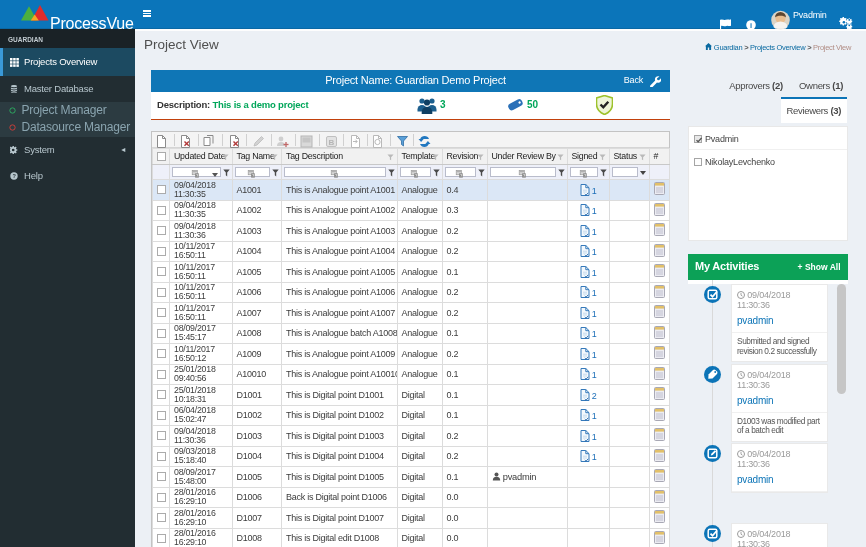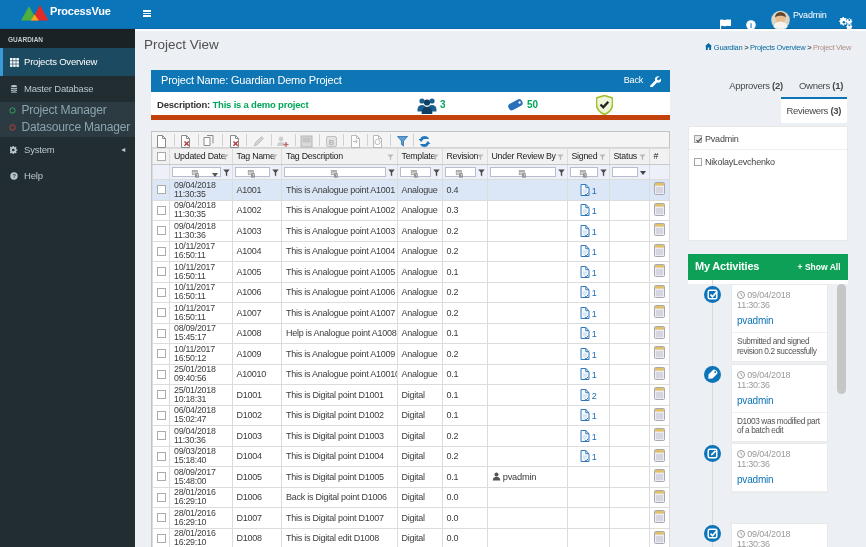--- a/index.html
+++ b/index.html
@@ -2,21 +2,21 @@
 <html><head>
 <meta charset="utf-8">
 <style>
 * { margin:0; padding:0; box-sizing:border-box; }
 html,body { width:866px; height:547px; overflow:hidden; font-family:"Liberation Sans", sans-serif; background:#ecf0f5; }
 .abs { position:absolute; }
 
 
 #topnav { position:absolute; left:0; top:0; width:866px; height:28.5px; background:#0b75ba; border-bottom:0.5px solid #0a68a5; }
 #whitestrip { position:absolute; left:135px; top:29px; width:731px; height:1.8px; background:#fdfdfd; }
-#logotext { position:absolute; left:50px; top:5px; color:#fff; font-size:11px; font-weight:bold; letter-spacing:-0.2px; }
+#logotext { position:absolute; left:50px; top:15px; color:#fff; font-size:16px; font-weight:normal; letter-spacing:-0.2px; }
 #hamb { position:absolute; left:142.5px; top:10.2px; width:8.8px; }
 #hamb div { height:1.5px; background:#fff; margin-bottom:1.05px; }
 .navright { position:absolute; top:0; height:30px; color:#fff; }
 
 
 #sidebar { position:absolute; left:0; top:29px; width:135px; height:518px; background:#222d32; }
 #sbheader { height:19px; background:#1a2226; color:#c3ccd1; font-size:6.5px; font-weight:bold; padding:7px 0 0 8px; letter-spacing:0px; }
 .sbitem { position:relative; height:26px; line-height:26px; color:#b8c7ce; font-size:9.5px; letter-spacing:-0.2px; padding-left:24px; }
 .sbitem .ic { position:absolute; left:10px; top:9px; width:8px; height:8px; }
 .sbitem.active { height:27.5px; line-height:27.5px; background:#1c4a61; color:#fff; border-left:3px solid #3a99d8; padding-left:21px; }
@@ -26,25 +26,25 @@
 .sbsub .sbitem .ic { top:5px; left:8.5px; width:7px; height:7px;}
 .chev { position:absolute; right:10px; top:0; font-size:8px; color:#b8c7ce;}
 
 
 #h1 { position:absolute; left:144px; top:37px; font-size:13.5px; color:#4f4f4f; font-weight:normal; }
 #crumbs { position:absolute; right:15px; top:42.5px; font-size:7.5px; letter-spacing:-0.3px; color:#0a6aa1; }
 #crumbs .cur { color:#b18d85; }
 #crumbs .sep { color:#555; font-weight:bold; }
 
 
-#pcard { position:absolute; left:151px; top:70px; width:519px; }
+#pcard { position:absolute; left:151px; top:70px; width:519px;text-align:center; }
 #pchead { height:21.5px; background:#0f76b6; color:#fff; font-size:11px; letter-spacing:-0.2px; line-height:21.5px; padding-left:10px; position:relative;}
 #pcback { position:absolute; right:27px; top:0; font-size:9px; }
 #pcwrench { position:absolute; right:9px; top:5px; }
-#pcbody { height:28px; background:#fff; position:relative; border-bottom:5px solid #c2410c;}
+#pcbody { height:28px; background:#fff; position:relative; border-bottom:1px solid #c2410c;}
 #desc { position:absolute; left:6px; top:7px; font-size:9.5px; letter-spacing:-0.2px; color:#333; font-weight:bold; }
 #desc .green { color:#00a65a; }
 .statico { position:absolute; top:4px; }
 .statnum { position:absolute; top:7.5px; font-size:10px; font-weight:bold; color:#00a65a; }
 
 
 #tcard { position:absolute; left:151px; top:131px; width:519px; height:416px; background:#fff; border:1px solid #c3c3c3; }
 #toolbar { height:16px; background:#f4f4f4; border-bottom:1px solid #d5d5d5; position:relative; }
 #toolbar .tbi { position:absolute; top:2px; width:13px; height:13px; }
 #toolbar .sep { position:absolute; top:2px; width:1px; height:12px; background:#d0d0d0; }
@@ -621,21 +621,21 @@
                 <line x1="2" y1="10" x2="9" y2="10"></line>
               </g>
             </svg></td>
         </tr>
         <tr>
           <td style="padding:0">
             <div style="margin:0 auto;width:9px;height:9px;border:1px solid #ababab;background:#fff"></div>
           </td>
           <td class="dcell">08/09/2017<br>15:45:17</td>
           <td>A1008</td>
-          <td>Help is Analogue point A1008</td>
+          <td>This is Analogue batch A1008</td>
           <td>Analogue</td>
           <td>0.1</td>
           <td></td>
           <td><span style="padding-left:8px"><svg width="10" height="12" viewBox="0 0 10 12" style="vertical-align:-2px">
                 <path d="M1 0.5 h4.8 l3.2,3.2 v7.8 h-8 z" fill="#f4f9fd" stroke="#3579ba" stroke-width="1"></path>
                 <path d="M5.8 0.5 v3.2 h3.2" fill="none" stroke="#3579ba" stroke-width="1"></path>
                 <path d="M3 6.2 h4 M3 8 h4" stroke="#a9c6e2" stroke-width="0.6"></path>
                 <path d="M4.8 10 l1.2 1.2 2.2,-2.4" stroke="#2565a8" stroke-width="0.9" fill="none"></path>
               </svg></span> <span class="signed">1</span></td>
           <td></td>

